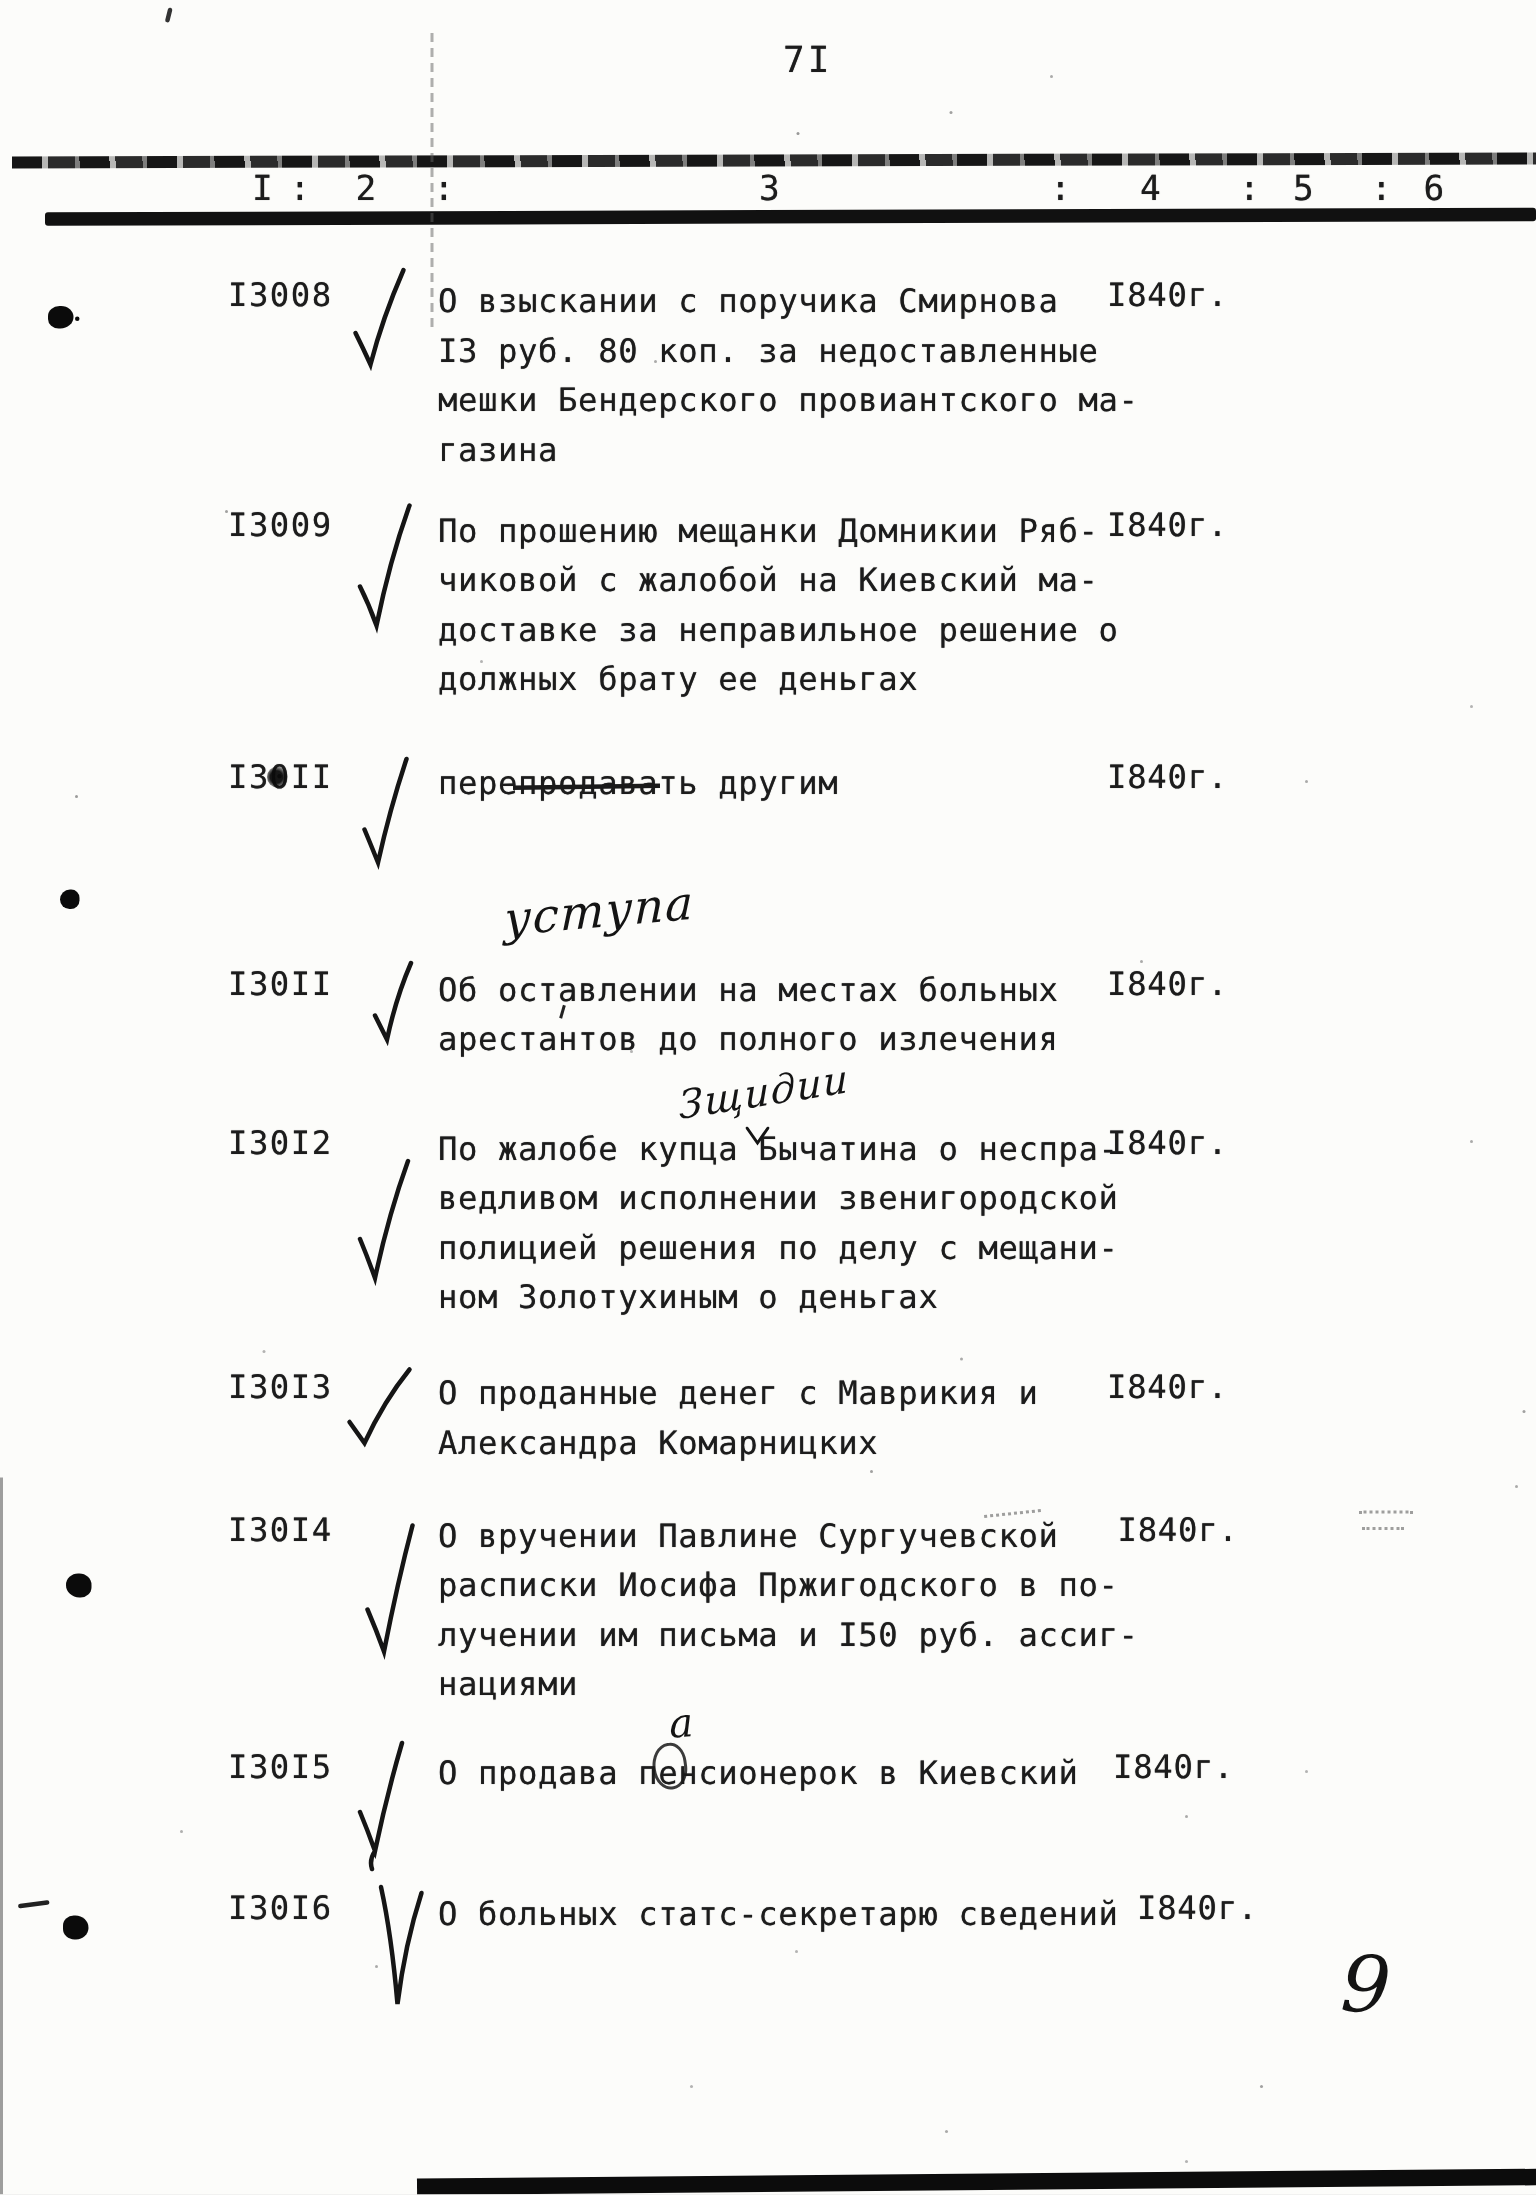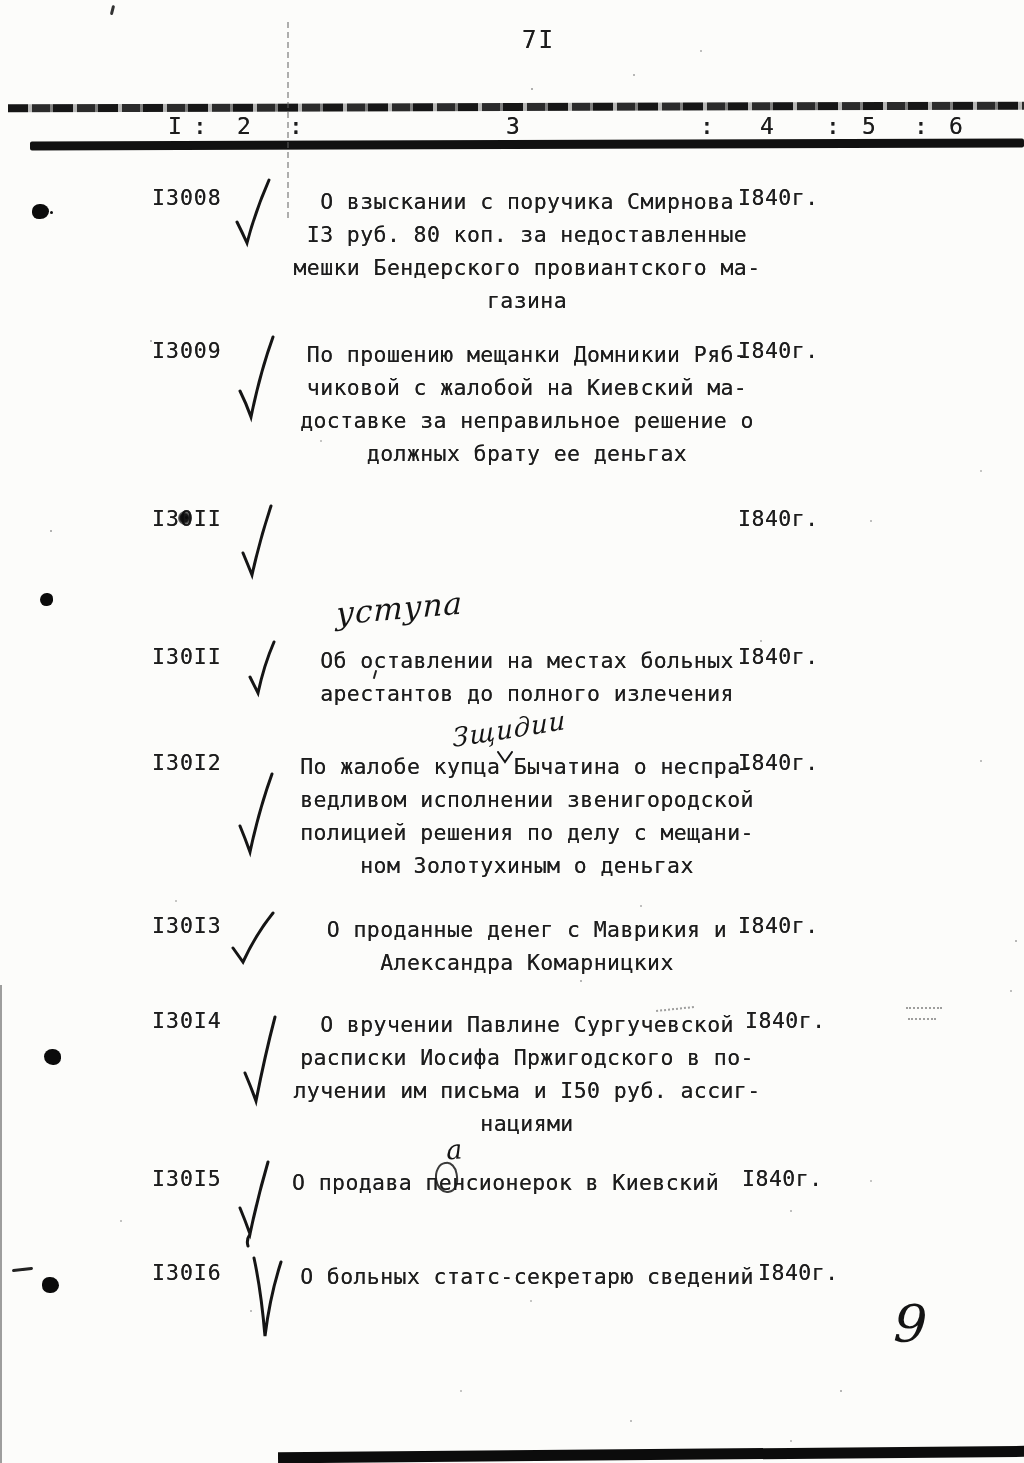--- a/index.html
+++ b/index.html
@@ -8,21 +8,21 @@
   .tw{font-family:"DejaVu Sans Mono", monospace;color:#1c1c1c;text-shadow:0 0 .5px rgba(25,25,25,.75);}
   .page-number{position:absolute;left:492px;top:26px;font-size:24px;letter-spacing:2px;margin-left:30px;}
   .rule-top{position:absolute;left:8px;right:0;top:103px;height:8px;transform:rotate(-.15deg);
         background:repeating-linear-gradient(90deg,#161616 0 20px,rgba(22,22,22,.3) 20px 24px,#2b2b2b 24px 42px,rgba(22,22,22,.55) 42px 45px);}
   .rule-bottom{position:absolute;left:30px;right:0;top:140px;height:9px;background:#111;transform:rotate(-.18deg);border-radius:2px;}
   .hdr-cell{position:absolute;top:113px;font-size:23px;text-shadow:0 0 .5px rgba(25,25,25,.75);}
   .fold-line{position:absolute;left:287px;top:22px;height:196px;border-left:2px dashed rgba(95,95,95,.5);}
   .entry{position:absolute;left:0;width:1024px;}
   .entry-num{position:absolute;left:152px;top:0;font-size:21.5px;letter-spacing:1px;}
   .entry-text{position:absolute;left:292px;top:0;width:470px;font-size:21.5px;line-height:33px;letter-spacing:.4px;}
-  .tlines{white-space:pre-line;text-align:center;}
+  .tlines{white-space:pre-line;}
   .entry-year{position:absolute;left:738px;top:0;font-size:21.5px;letter-spacing:.5px;}
   .check{position:absolute;overflow:visible;}
   .hand{position:absolute;font-family:"DejaVu Serif", serif;font-style:italic;color:#141414;}
   .hand-ustupa{left:336px;top:590px;font-size:31px;transform:rotate(-5deg) skewX(-6deg);letter-spacing:1px;}
   .hand-name{left:452px;top:714px;font-size:26px;transform:rotate(-9deg) skewX(-8deg);letter-spacing:1px;}
   .hand-a{left:446px;top:1134px;font-size:27px;transform:rotate(-4deg);}
   .hand-nine{left:894px;top:1294px;font-size:52px;transform:rotate(3deg);}
   .caret{position:absolute;left:497px;top:751px;}
   .struck{position:relative;}
   .struck::after{content:"";position:absolute;left:-3px;right:-2px;top:13px;height:2.5px;background:#1a1a1a;transform:rotate(-.8deg);}
@@ -108,20 +108,21 @@
       </div>
     <div class="entry-year tw">I840г.</div>
   </div>
 
   <div class="entry" style="top:506px">
     <div class="entry-num tw">I30II</div>
     <svg class="check" style="left:240px;top:-3px" width="34" height="76" viewBox="0 0 34 76">
         <path d="M3 50 Q8 62 12 72 Q20 36 31 3" fill="none" stroke="#151515" stroke-width="3" stroke-linecap="round"></path>
       </svg>
     <div class="entry-text tw">
+      <div><span>пере</span><span class="struck">продава</span><span>ть другим</span></div>
     </div>
     <div class="entry-year tw">I840г.</div>
   </div>
   <div class="num-blot"></div>
   <div class="hand hand-ustupa">уступа</div>
 
   <div class="entry" style="top:644px">
     <div class="entry-num tw">I30II</div>
     <svg class="check" style="left:247px;top:-5px" width="30" height="58" viewBox="0 0 30 58">
         <path d="M3 38 Q7 46 11 54 Q17 26 27 3" fill="none" stroke="#151515" stroke-width="3" stroke-linecap="round"></path>

